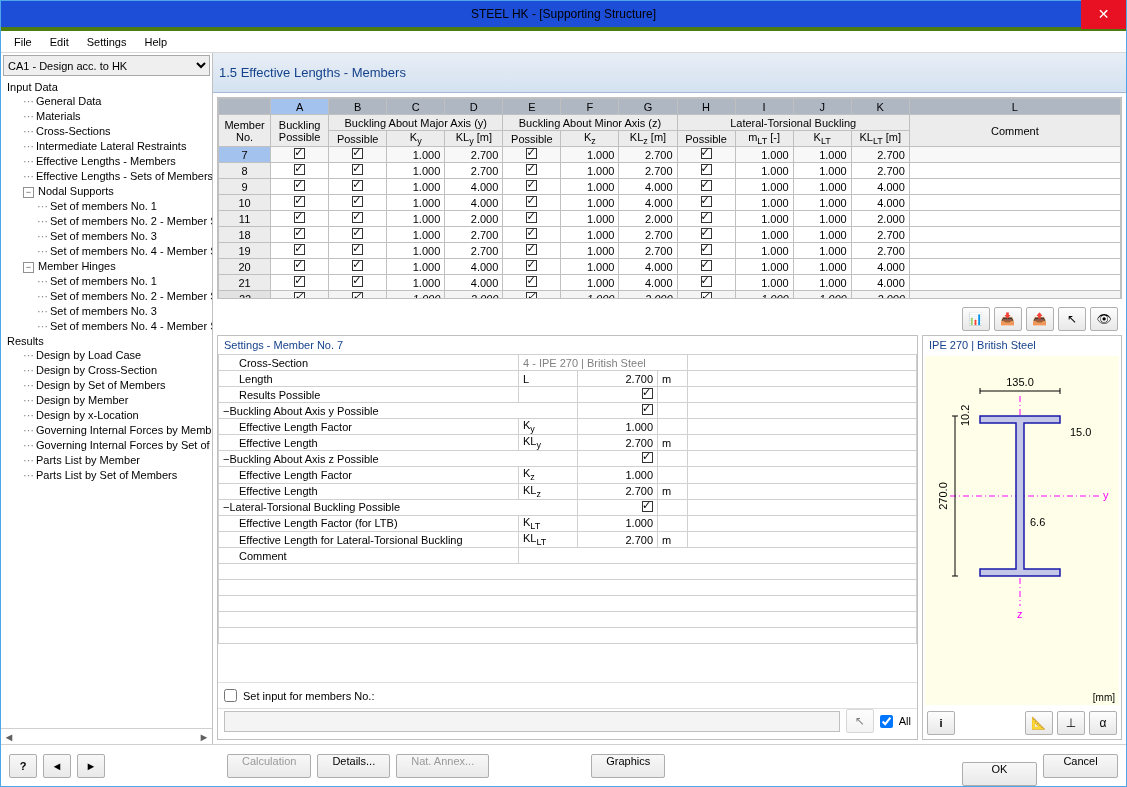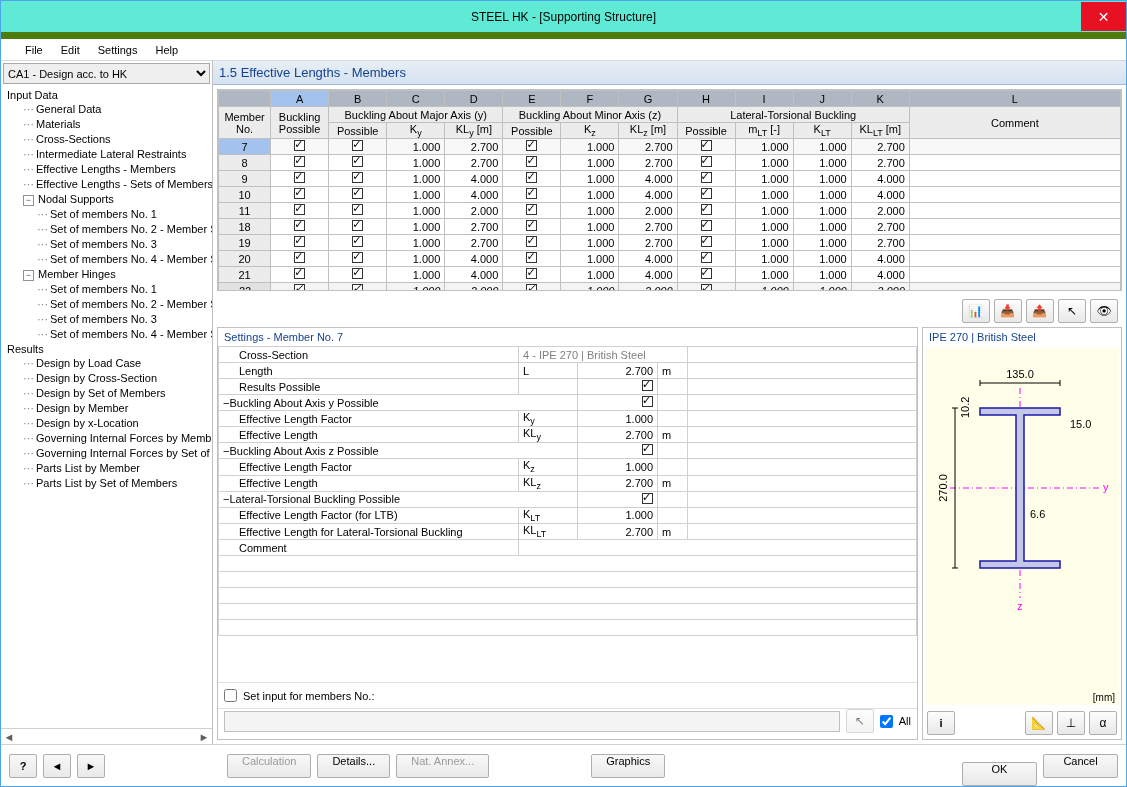--- a/index.html
+++ b/index.html
@@ -1,36 +1,36 @@
 <!DOCTYPE html>
 <html><head>
 <meta charset="utf-8">
 <style>
 * { box-sizing: border-box; margin: 0; padding: 0; font-family: "Segoe UI", Tahoma, sans-serif; font-size: 11px; }
 body { background: #fff; }
 .window { width: 1127px; height: 787px; border: 1px solid #4ea6ea; display: flex; flex-direction: column; background:#fff;}
-.titlebar { height: 38px; background: #5eead4; display: flex; align-items: center; border-bottom:7px solid #4d7c0f; }
+.titlebar { height: 30px; background: #1d4ed8; display: flex; align-items: center; border-bottom:4px solid #4d7c0f; }
 .titlebar .spacer { flex: 1; }
 .titlebar .title { font-size: 12px; color:#000; text-align:center; flex:1; position:absolute; left:0; right:0; pointer-events:none;}
 .titlebar .winbtn { width: 45px; height: 29px; display:flex; align-items:center; justify-content:center; }
 .titlebar .close { background: #e81123; color:#fff; font-size:14px;}
-.menubar { height: 22px; display:flex; align-items:center; padding:0 16px; gap:2px; border-bottom:1px solid #d9d9d9;}
+.menubar { height: 22px; display:flex; align-items:center; padding:0 5px; gap:2px; border-bottom:1px solid #d9d9d9;}
 .menubar span { padding: 2px 8px; cursor:default;}
 .body { flex:1; display:flex; overflow:hidden;}
 .sidebar { width: 212px; border-right:1px solid #c0c0c0; display:flex; flex-direction:column; overflow:hidden;}
 .sidebar select { margin:2px; height:21px; border:1px solid #a9a9a9; font-size:11px;}
 .tree { flex:1; overflow:auto; padding:2px; white-space:nowrap;}
 .tree div { padding:1px 0 1px 4px; cursor:default;}
 .tree .h { color:#000;}
 .tree .i1 { padding-left:20px;}
 .tree .i2 { padding-left:34px;}
 .tree .exp { display:inline-block; width:11px; height:11px; border:1px solid #919191; text-align:center; line-height:9px; font-size:9px; margin-right:4px; color:#555;}
 .tree .dots { color:#888; margin-right:2px;}
 .main { flex:1; display:flex; flex-direction:column; overflow:hidden;}
-.heading { background: linear-gradient(#e8eef5,#d4e2f1); height:24px; display:flex; align-items:center; padding:0 6px; font-size:13px; color:#15428b; border-bottom:1px solid #a5b9d4;}
+.heading { background: linear-gradient(#e8eef5,#d4e2f1); height:40px; display:flex; align-items:center; padding:0 6px; font-size:13px; color:#15428b; border-bottom:1px solid #a5b9d4;}
 .gridwrap { border:1px solid #c0c0c0; margin:4px; overflow:auto; position:relative;}
 table.grid { border-collapse:collapse; width:100%;}
 table.grid th, table.grid td { border:1px solid #c0c0c0; height:16px; padding:0 4px; text-align:center; background:#fff; font-size:11px;}
 table.grid th { background:#ececec; font-weight:normal;}
 table.grid th.dark { background:#aeb7c2;}
 table.grid th.sel { background:#a3c2ed;}
 table.grid td.num { text-align:right;}
 table.grid td.rowh { background:#ececec; text-align:center;}
 table.grid td.rowh.sel { background:#a3c2ed;}
 table.grid tr.selrow td { background:#f8f8f8;}

